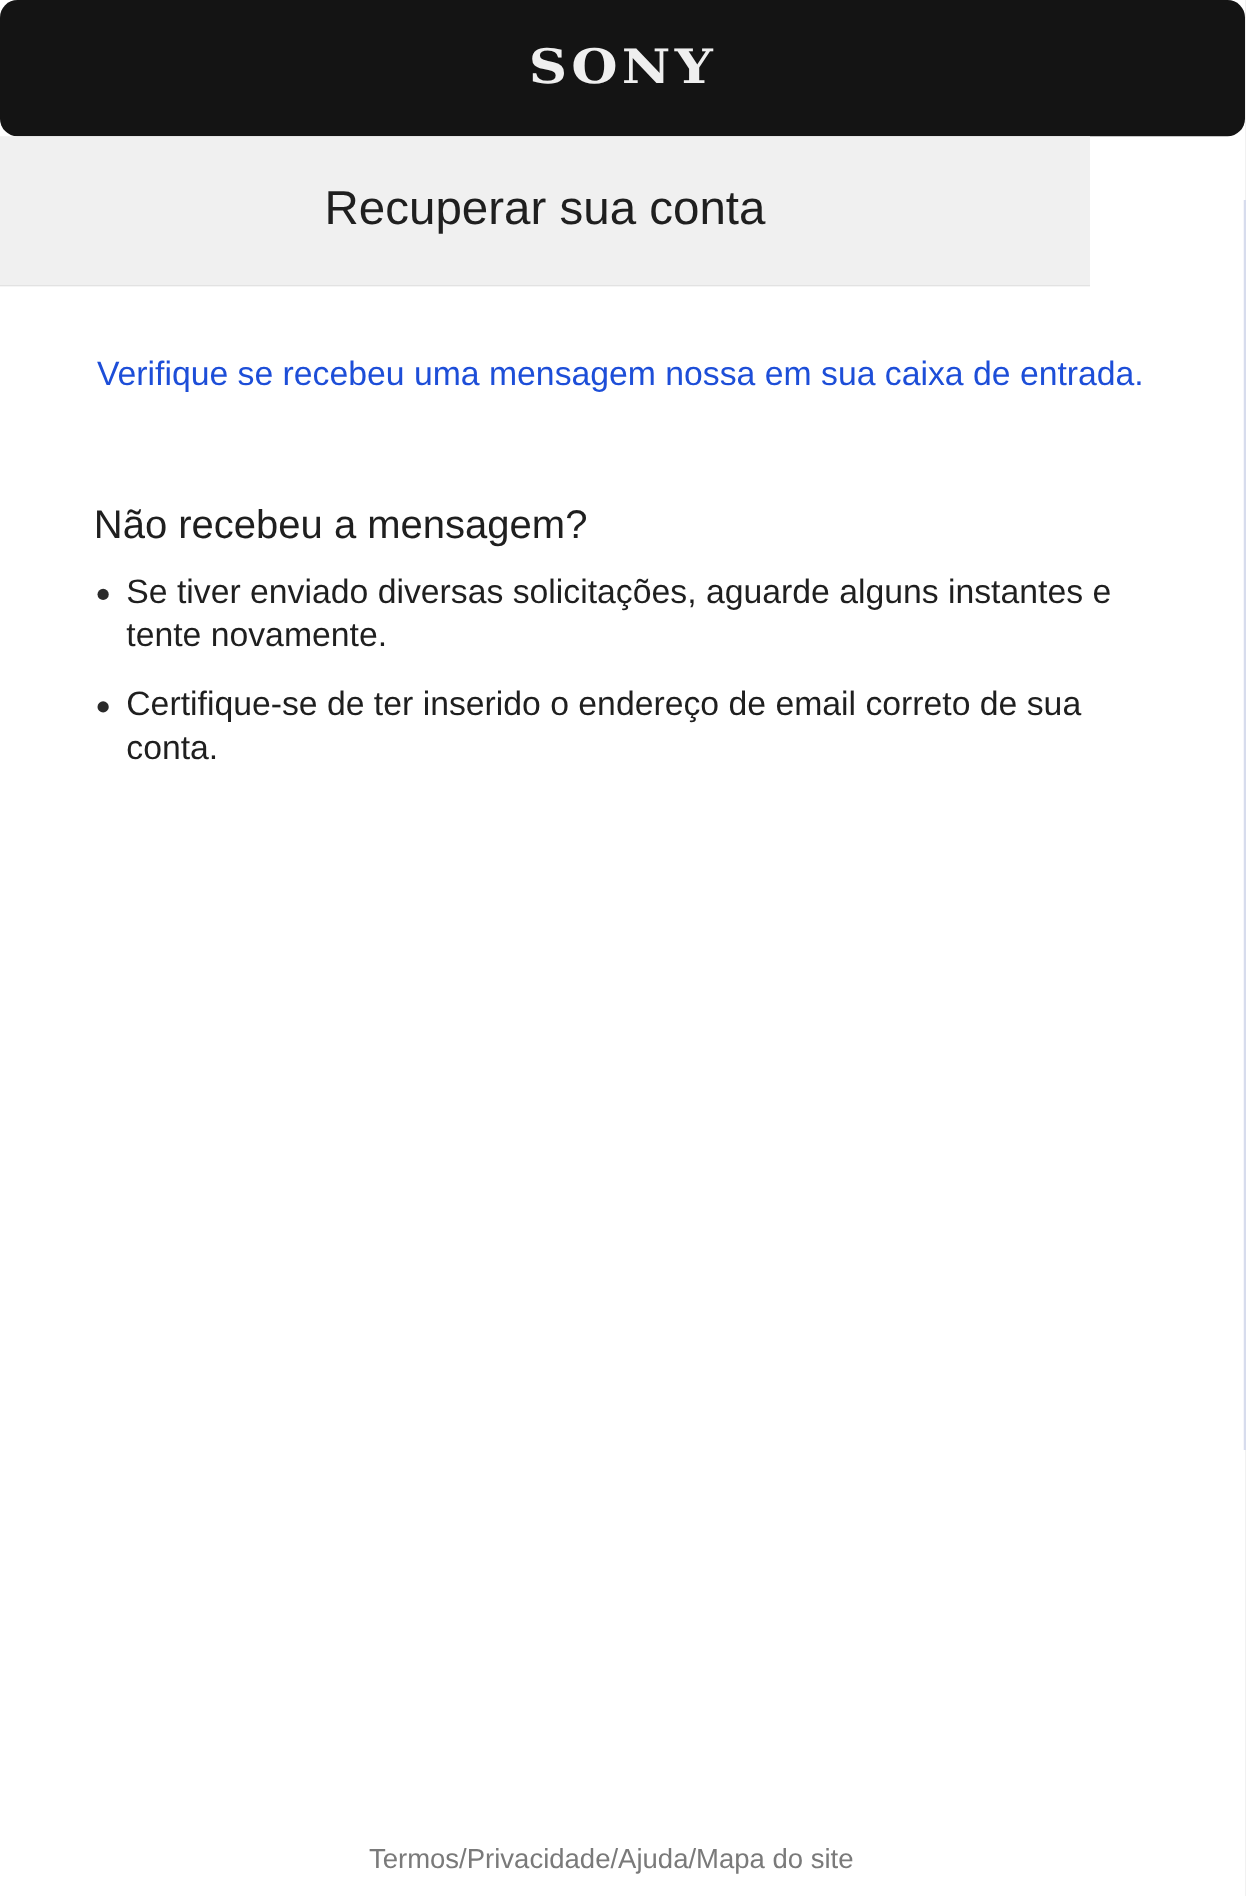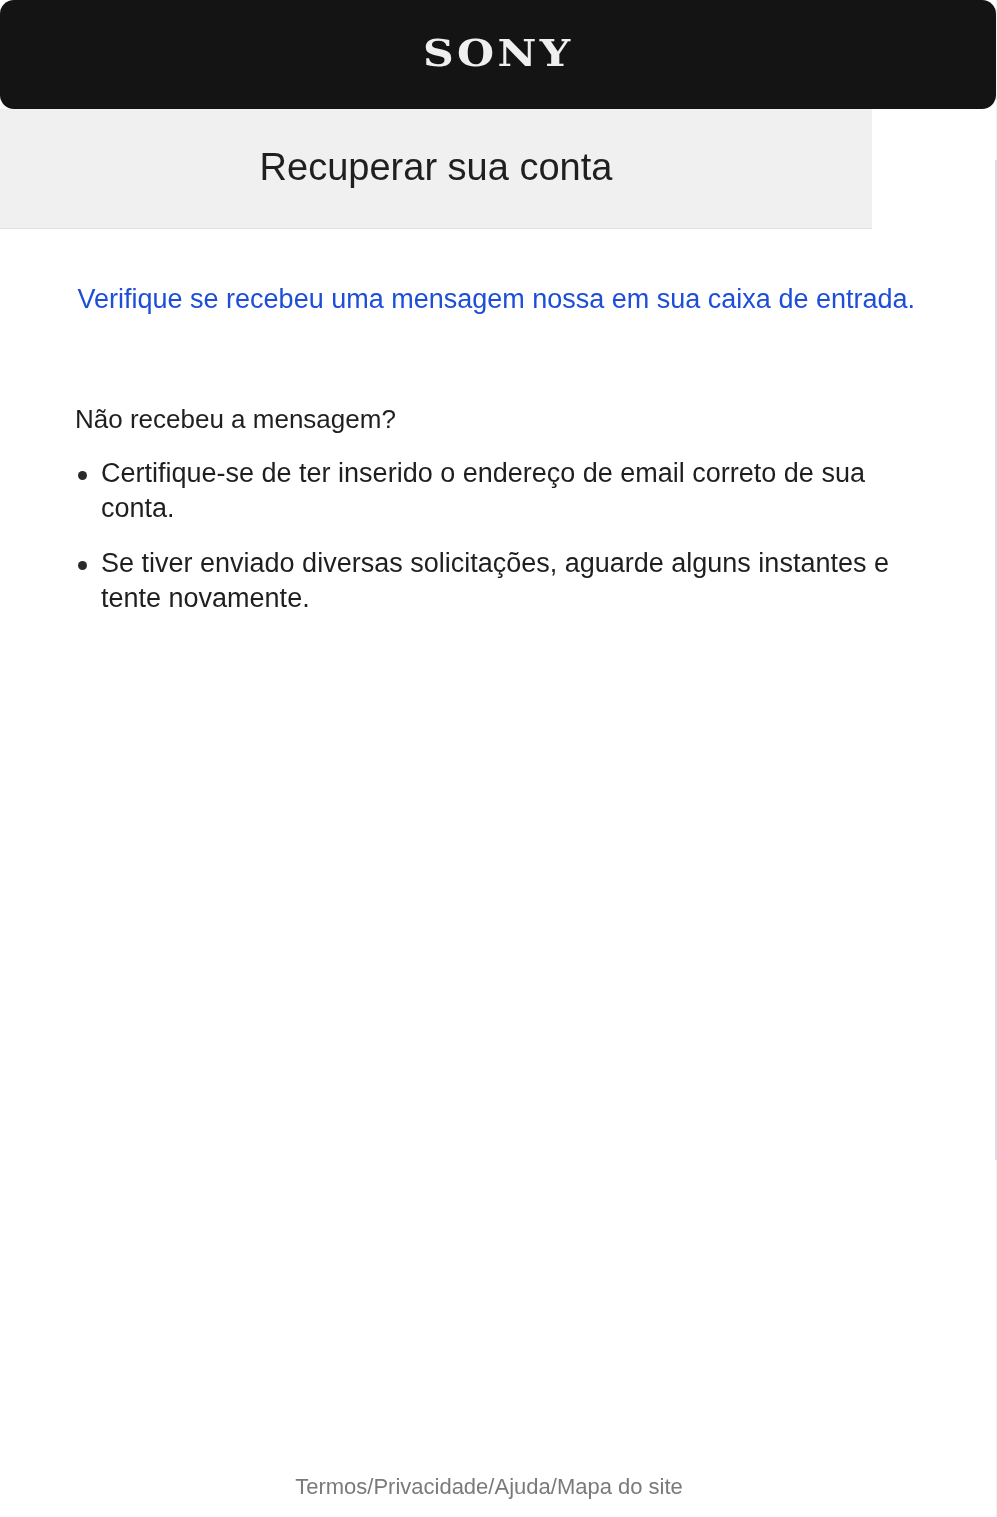--- a/index.html
+++ b/index.html
@@ -38,21 +38,21 @@
       position: absolute; left: 75px; top: 279px; width: 840px;
     }
     .intro {
       font-size: 27px;
       line-height: 40px;
       color: #1d4ed8;
       text-align: right;
     }
     .question {
       margin-top: 80px;
-      font-size: 26px;
+      font-size: 32px;
       line-height: 40px;
     }
     .tips { list-style: none; margin-top: 17px; }
     .tips li {
       position: relative;
       padding-left: 26px;
       font-size: 27px;
       line-height: 35px;
       margin-bottom: 20px;
     }
@@ -91,25 +91,25 @@
 <section class="title-band">
   <h1>Recuperar sua conta</h1>
 </section>
 
 <main class="content">
   <p class="intro">Verifique se recebeu uma mensagem nossa em sua caixa de entrada.</p>
   <p class="question">Não recebeu a mensagem?</p>
   <ul class="tips">
     <li>
       <span class="bullet"></span>
-      <span>Certifique-se de ter inserido o endereço de email correto de sua conta.</span>
+      <span>Se tiver enviado diversas solicitações, aguarde alguns instantes e tente novamente.</span>
     </li>
     <li>
       <span class="bullet"></span>
-      <span>Se tiver enviado diversas solicitações, aguarde alguns instantes e tente novamente.</span>
+      <span>Certifique-se de ter inserido o endereço de email correto de sua conta.</span>
     </li>
   </ul>
 </main>
 
 <footer class="footer">
   <a href="#">Termos</a><span>/</span><a href="#">Privacidade</a><span>/</span><a href="#">Ajuda</a><span>/</span><a href="#">Mapa do site</a>
 </footer>
 
 <div class="edge-line"></div>
 

